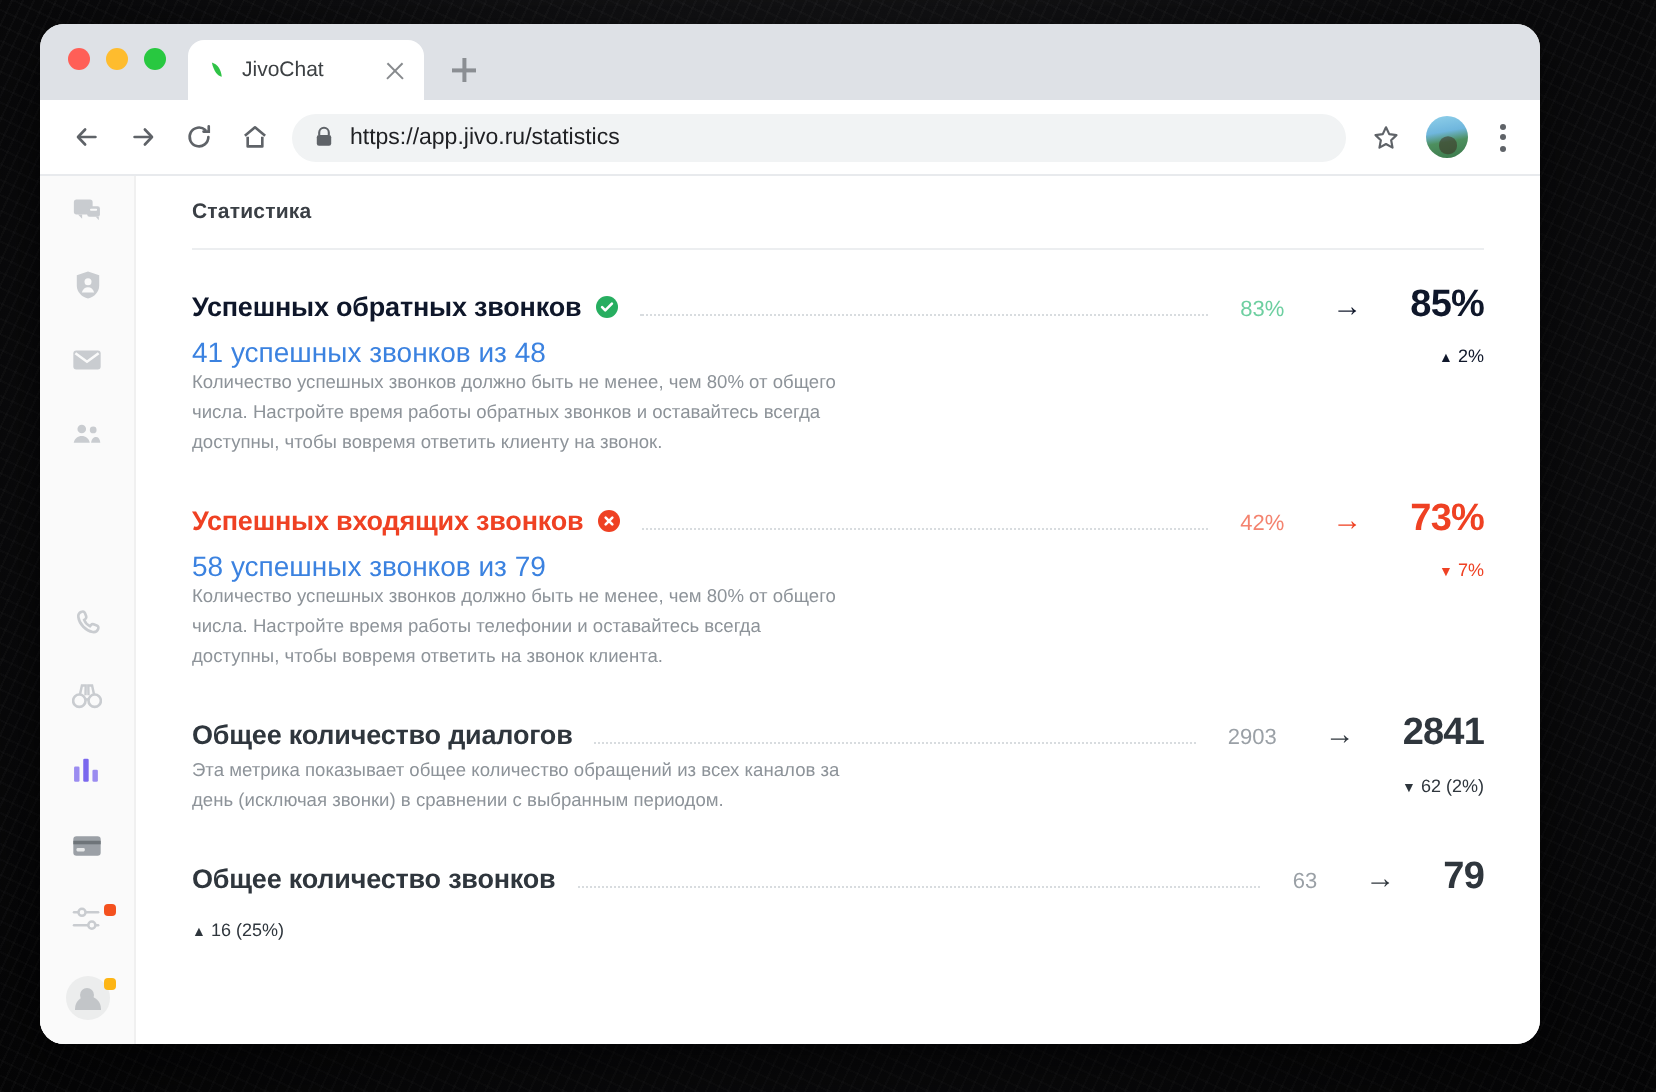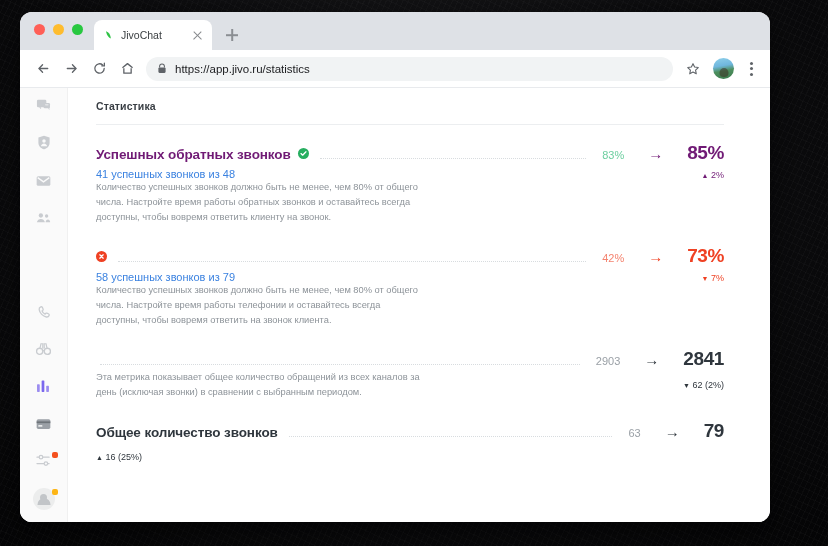--- a/index.html
+++ b/index.html
@@ -237,21 +237,21 @@
   }
   .side-avatar .head { width:7px;height:7px;border-radius:50%;background:#c2c5c8; margin-top:-3px;}
   .side-avatar .body {
     position:absolute; bottom:7px; left:50%; transform:translateX(-50%);
     width:13px;height:7px;border-radius:7px 7px 0 0;background:#c2c5c8;
   }
 
   
   .content {
     flex: 1;
-    padding: 12px 46px 0 28px;
+    padding: 12px 28px 0 28px;
     overflow: hidden;
     min-width: 0;
   }
   .page-title {
     font-size: 10.5px;
     font-weight: bold;
     color: #3a3f45;
     letter-spacing: .1px;
     padding-bottom: 12px;
     border-bottom: 1px solid #eceef0;
@@ -299,39 +299,39 @@
   .val-arrow { font-size: 15px; line-height: 1; }
   .val-now { font-size: 19px; font-weight: bold; letter-spacing: -.4px; }
 
   .metric-sub {
     display: flex;
     justify-content: space-between;
     align-items: baseline;
     margin-top: 4px;
   }
   .sub-link {
-    font-size: 11px;
+    font-size: 14px;
     color: #3b82e0;
   }
   .delta { font-size: 9px; white-space: nowrap; }
   .delta .tri { font-size: 7px; }
 
   .metric-desc {
     font-size: 9.3px;
     line-height: 1.62;
     color: #8d9399;
     max-width: 330px;
   }
 
   .row-flex { display: flex; justify-content: space-between; align-items: flex-start; }
   .row-flex .metric-desc { margin-top: 0; }
   .row-flex .delta { margin-top: 10px; }
 
   
-  .c-green { color: #701a75; }
+  .c-green { color: #0f172a; }
   .c-green-l { color: #6dcfa0; }
   .c-red { color: #ef4123; }
   .c-red-l { color: #f4836f; }
   .c-dark { color: #2f363d; }
   .c-gray { color: #9aa0a6; }
 </style>
 </head>
 <body>
 
 <div id="desktop">
@@ -542,20 +542,21 @@
             <span class="delta c-green">
               <span class="tri">▲</span>
               <span>2%</span>
             </span>
           </div>
           <div class="metric-desc">Количество успешных звонков должно быть не менее, чем 80% от общего числа. Настройте время работы обратных звонков и оставайтесь всегда доступны, чтобы вовремя ответить клиенту на звонок.</div>
         </div>
 
         <div class="metric">
           <div class="metric-top">
+            <span class="metric-name c-red">Успешных входящих звонков</span>
             <span class="status-ico bad">
               <svg width="7" height="7" viewBox="0 0 8 8">
                   <path d="M2.1 2.1 5.9 5.9 M5.9 2.1 2.1 5.9" fill="none" stroke="#fff" stroke-width="1.5" stroke-linecap="round"></path>
                 </svg>
             </span>
             <span class="leader"></span>
             <span class="metric-vals">
               <span class="val-prev c-red-l">42%</span>
               <span class="val-arrow c-red">→</span>
               <span class="val-now c-red">73%</span>
@@ -566,20 +567,21 @@
             <span class="delta c-red">
               <span class="tri">▼</span>
               <span>7%</span>
             </span>
           </div>
           <div class="metric-desc">Количество успешных звонков должно быть не менее, чем 80% от общего числа. Настройте время работы телефонии и оставайтесь всегда доступны, чтобы вовремя ответить на звонок клиента.</div>
         </div>
 
         <div class="metric">
           <div class="metric-top">
+            <span class="metric-name c-dark">Общее количество диалогов</span>
             <span class="leader"></span>
             <span class="metric-vals">
               <span class="val-prev c-gray">2903</span>
               <span class="val-arrow c-dark">→</span>
               <span class="val-now c-dark">2841</span>
             </span>
           </div>
           <div class="row-flex">
             <div class="metric-desc">Эта метрика показывает общее количество обращений из всех каналов за день (исключая звонки) в сравнении с выбранным периодом.</div>
             <span class="delta c-dark">

